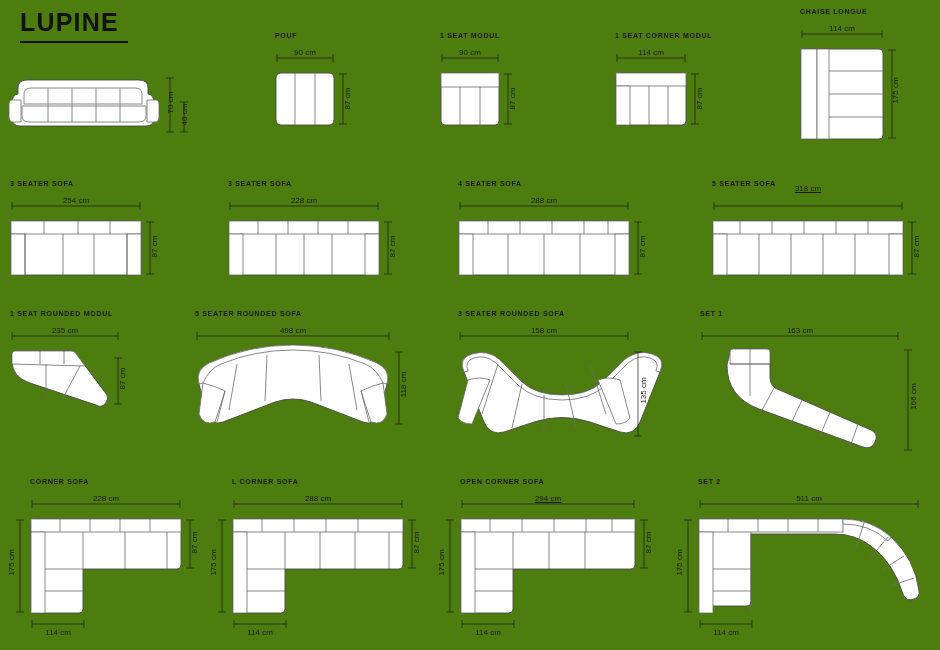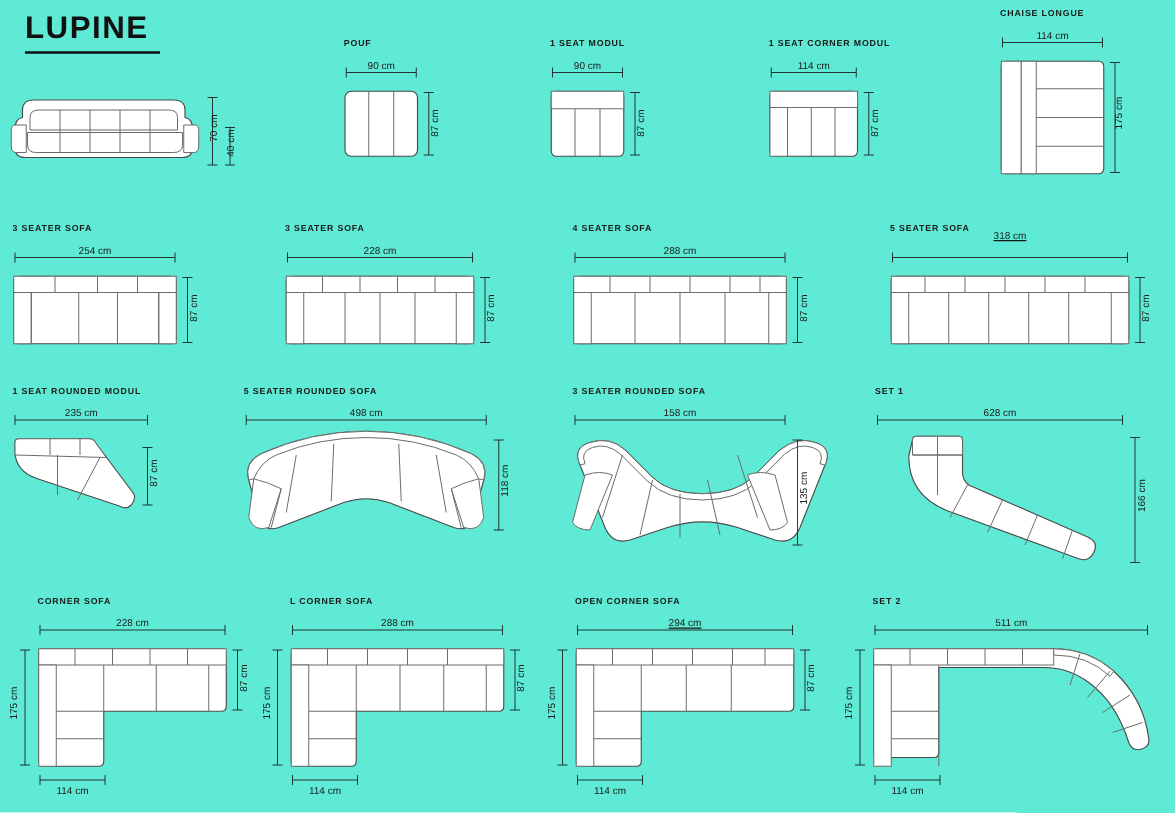--- a/index.html
+++ b/index.html
@@ -8,21 +8,21 @@
     width: 940px; height: 650px;
     background: #ffffff;
     font-family: "Liberation Sans", sans-serif;
     color: #1a1a1a;
     overflow: hidden;
   }
   #sheet {
     position: relative;
     width: 940px;
     height: 650px;
-    background: #5eead4;
+    background: #4d7c0f;
   }
   .brand {
     position: absolute;
     left: 20px; top: 10px;
     width: 120px;
   }
   .brand-title {
     font-size: 25px;
     font-weight: bold;
     letter-spacing: 1.2px;
@@ -408,21 +408,21 @@
     <div class="dim-v rot" style="left:172px; top:76px;">135 cm</div>
   </div>
 
   <div class="item" style="left:700px; top:310px;">
     <div class="item-label" style="left:0; top:0;">SET 1</div>
     <svg width="200" height="14" viewBox="0 0 200 14" style="position:absolute; left:0; top:14px;">
       <line x1="2" y1="12" x2="198" y2="12" class="dimline"></line>
       <line x1="2" y1="8" x2="2" y2="16" class="tick"></line>
       <line x1="198" y1="8" x2="198" y2="16" class="tick"></line>
     </svg>
-    <div class="dim-h" style="left:0; top:16px; width:200px;">628 cm</div>
+    <div class="dim-h" style="left:0; top:16px; width:200px;">163 cm</div>
     <svg width="200" height="104" viewBox="0 0 200 104" style="position:absolute; left:0; top:38px;">
       <path d="M30 4 q0 -3 3 -3 h34 q3 0 3 3 v26 q0 6 5 10 l96 42 q8 4 4 12 q-4 8 -12 5 l-104 -38 q-32 -12 -32 -44 z" class="sofa-shape"></path>
       <path d="M30 4 q0 -3 3 -3 h34 q3 0 3 3 v12 h-40 z" class="seg"></path>
       <line x1="50" y1="1" x2="50" y2="16" class="seg"></line>
       <line x1="30" y1="16" x2="70" y2="16" class="seg"></line>
       <line x1="50" y1="16" x2="50" y2="48" class="seg"></line>
       <line x1="74" y1="40" x2="60" y2="66" class="seg"></line>
       <line x1="102" y1="52" x2="90" y2="78" class="seg"></line>
       <line x1="130" y1="64" x2="120" y2="88" class="seg"></line>
       <line x1="158" y1="76" x2="150" y2="99" class="seg"></line>

